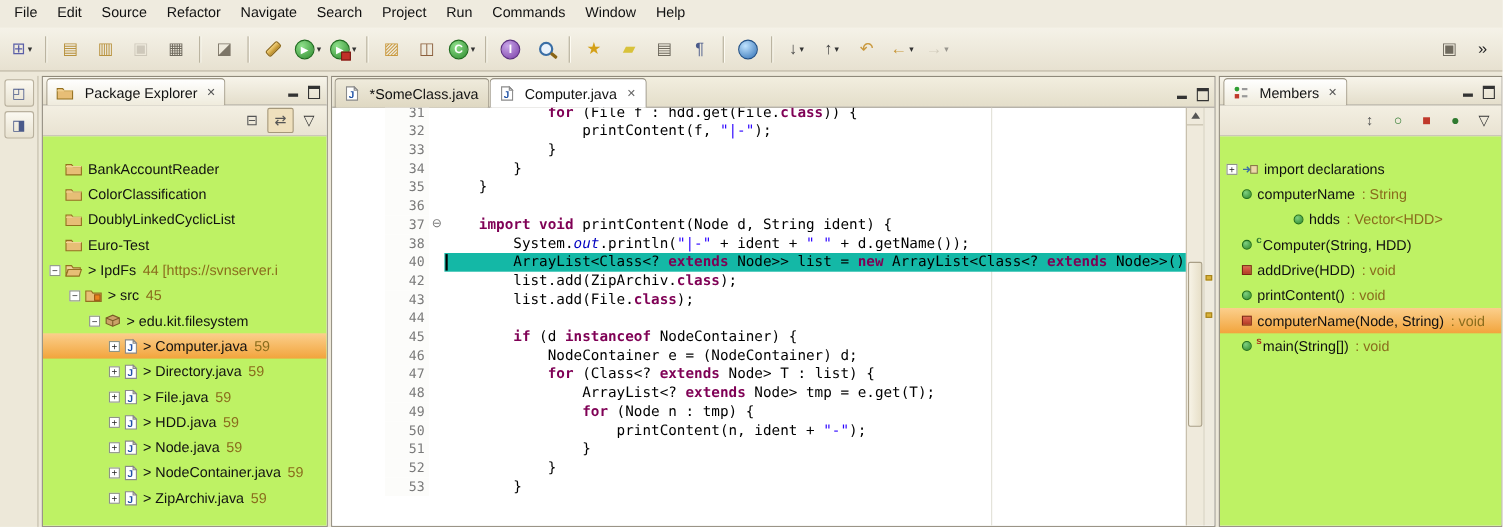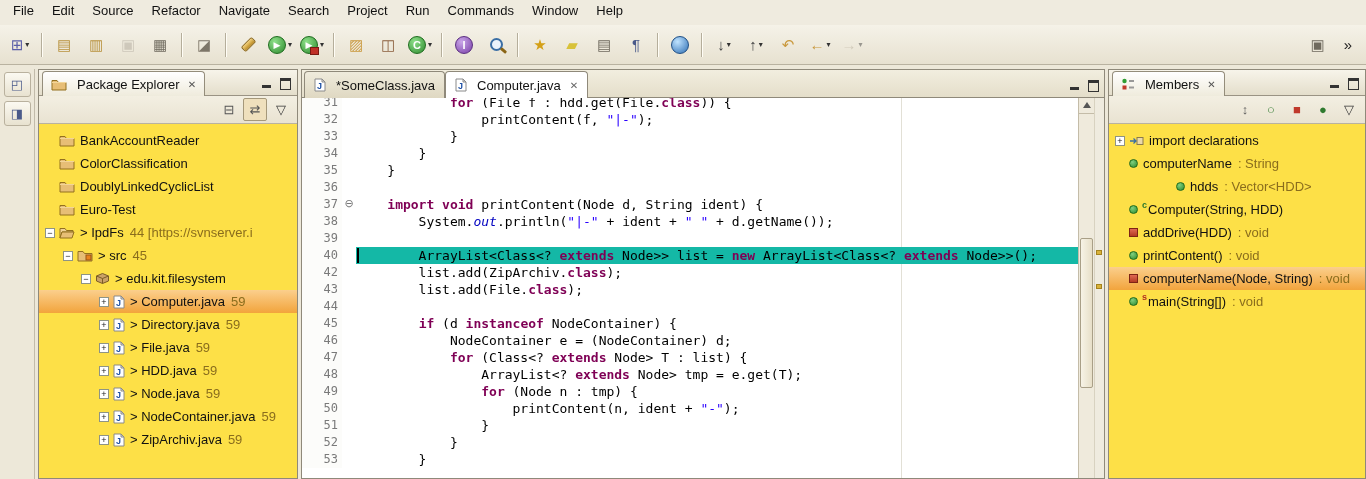--- a/index.html
+++ b/index.html
@@ -67,21 +67,21 @@
   .mm.max::after{content:"";position:absolute;left:3px;top:2px;width:9px;height:8px;
                  border:1px solid #333;border-top:3px solid #333;}
 
   .vtools{height:27px;flex:none;display:flex;align-items:center;justify-content:flex-end;gap:2px;padding:0 4px;
           background:linear-gradient(#F3EFE2,#E9E3D2);border-bottom:1px solid #B9B2A0;}
   .vtb{width:22px;height:21px;display:flex;align-items:center;justify-content:center;
        border:1px solid transparent;border-radius:2px;}
   .vtb .g{font-size:13px;line-height:1;}
   .vtb.pressed{background:#EFE0BD;border-color:#A5987A;}
 
-  .treewrap{flex:1;background:#fde047;overflow:hidden;padding-top:5px;}
+  .treewrap{flex:1;background:#bef264;overflow:hidden;padding-top:18px;}
   .trow{height:23px;display:flex;align-items:center;white-space:nowrap;}
   .trow.sel{background:linear-gradient(#FBCF8C,#F2A43C);}
   .expbox{width:10px;height:10px;border:1px solid #8E9485;background:#FFFFFF;color:#222;
           font-size:9px;line-height:8px;text-align:center;margin-right:4px;box-sizing:border-box;flex:none;}
   .expspace{width:14px;flex:none;}
   .ticon{margin-right:5px;flex:none;display:flex;align-items:center;}
   .tdec{color:#8A6D1D;margin-left:6px;}
   .micon{width:9px;height:9px;flex:none;display:inline-block;box-sizing:border-box;}
   .mc-green{border-radius:50%;background:radial-gradient(circle at 35% 30%,#7FD07F,#2E8B2E);border:1px solid #1E6B1E;}
   .mc-red{background:linear-gradient(#E06A52,#B33A24);border:1px solid #7E2315;}
@@ -93,21 +93,21 @@
   .edtabs{height:27px;flex:none;display:flex;align-items:flex-end;padding:0 2px;
           background:linear-gradient(#F2EEDF,#E4DECA);border-bottom:1px solid #8F897A;}
   .etab{height:26px;margin-bottom:-1px;display:flex;align-items:center;gap:5px;padding:0 9px;
         border:1px solid #8F897A;border-bottom:none;border-radius:4px 4px 0 0;
         background:linear-gradient(#EFEBDC,#DFD8C2);}
   .etab.active{background:#FFFFFF;}
   .eclose{color:#666;font-size:10px;margin-left:4px;}
   .edbody{flex:1;display:flex;background:#fff;position:relative;overflow:hidden;}
   .lines{flex:1;margin-top:-4px;position:relative;overflow:hidden;}
   .pmargin{position:absolute;top:0;bottom:0;left:599px;width:1px;background:#E2E0D6;z-index:0;}
-  .lrow{display:flex;height:17px;position:relative;z-index:1;}
+  .lrow{display:flex;height:17px;position:relative;z-index:1;padding-left:48px;}
   .ln{width:40px;flex:none;text-align:right;padding-right:4px;color:#7A7A7A;box-sizing:border-box;
       font-family:"DejaVu Sans Mono",monospace;font-size:12px;line-height:17px;background:#FCFCFA;}
   .fold{width:14px;flex:none;text-align:center;color:#777;font-size:11px;line-height:15px;}
   .src{flex:1;white-space:pre;font-family:"DejaVu Sans Mono",monospace;font-size:13px;line-height:17px;
        position:relative;color:#000;}
   .lrow.cur .src{background:#14b8a6;}
   .caret{position:absolute;left:1px;top:1px;width:2px;height:15px;background:#000;}
   .k{color:#7F0055;font-weight:bold;}
   .s{color:#2A00FF;}
   .f{color:#0000C0;font-style:italic;}
@@ -498,25 +498,20 @@
             <div class="lrow" data-name="code-line">
               <span class="ln" data-name="line-number">37</span>
               <span class="fold" data-name="fold-marker-icon">⊖</span>
               <span class="src" data-name="code-text"><span data-name="code-token">    </span><span class="k" data-name="code-token">import</span><span data-name="code-token"> </span><span class="k" data-name="code-token">void</span><span data-name="code-token"> printContent(Node d, String ident) {</span></span>
             </div>
             <div class="lrow" data-name="code-line">
               <span class="ln" data-name="line-number">38</span>
               <span class="fold" data-name="fold-ruler-slot"></span>
               <span class="src" data-name="code-text"><span data-name="code-token">        System.</span><span class="f" data-name="code-token">out</span><span data-name="code-token">.println(</span><span class="s" data-name="code-token">"|-"</span><span data-name="code-token"> + ident + </span><span class="s" data-name="code-token">" "</span><span data-name="code-token"> + d.getName());</span></span>
             </div>
-            <div class="lrow" data-name="code-line">
-              <span class="ln" data-name="line-number">39</span>
-              <span class="fold" data-name="fold-ruler-slot"></span>
-              <span class="src" data-name="code-text"></span>
-            </div>
             <div class="lrow cur" data-name="code-line">
               <span class="ln" data-name="line-number">40</span>
               <span class="fold" data-name="fold-ruler-slot"></span>
               <span class="src" data-name="code-text"><span data-name="code-token">        ArrayList&lt;Class&lt;? </span><span class="k" data-name="code-token">extends</span><span data-name="code-token"> Node&gt;&gt; list = </span><span class="k" data-name="code-token">new</span><span data-name="code-token"> ArrayList&lt;Class&lt;? </span><span class="k" data-name="code-token">extends</span><span data-name="code-token"> Node&gt;&gt;();</span><span class="caret" data-name="text-caret"></span></span>
             </div>
             <div class="lrow" data-name="code-line">
               <span class="ln" data-name="line-number">42</span>
               <span class="fold" data-name="fold-ruler-slot"></span>
               <span class="src" data-name="code-text"><span data-name="code-token">        list.add(ZipArchiv.</span><span class="k" data-name="code-token">class</span><span data-name="code-token">);</span></span>
             </div>

